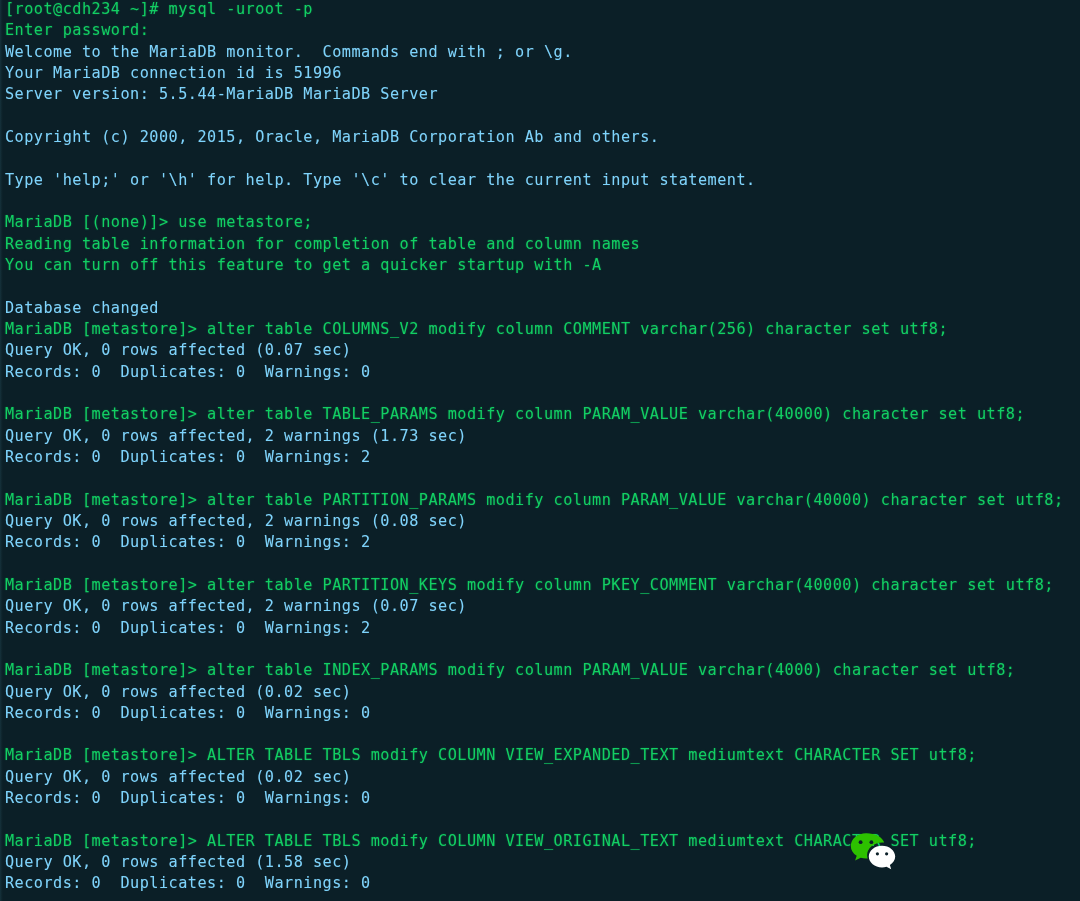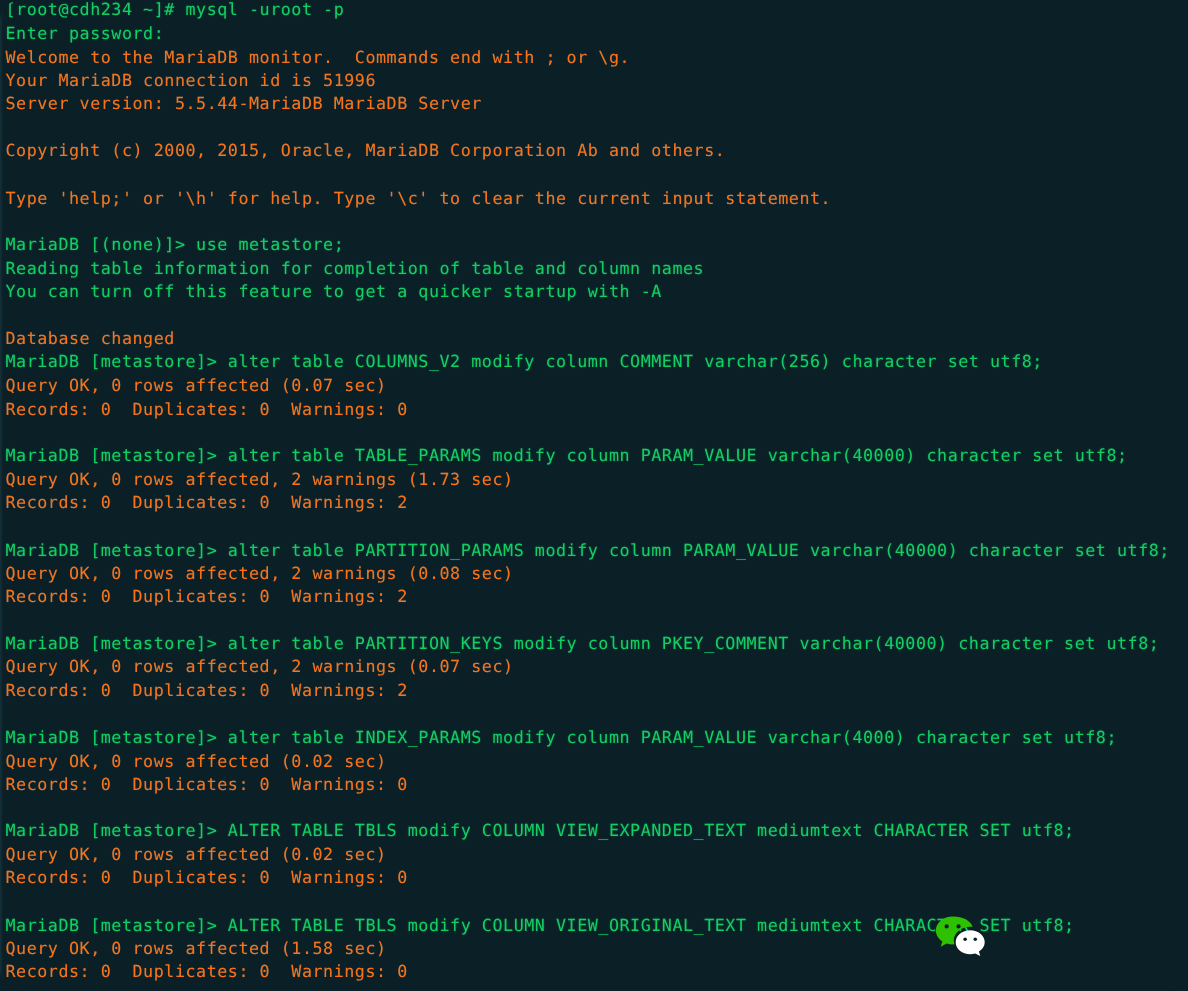--- a/index.html
+++ b/index.html
@@ -11,21 +11,20 @@
     position: relative;
     width: 1080px;
     height: 901px;
     background: #0b1f27;
     overflow: hidden;
     font-family: "DejaVu Sans Mono", "Liberation Mono", monospace;
     font-size: 15.2px;
     line-height: 21.33px;
     letter-spacing: 0.48px;
     box-sizing: border-box;
-    border-radius: 19px;
   }
   
   #terminal::before {
     content: "";
     position: absolute;
     left: 0; top: 0; bottom: 0;
     width: 3px;
     background: linear-gradient(to right, #16323c 0%, #0e242c 60%, #0b1f27 100%);
     pointer-events: none;
   }
@@ -36,21 +35,21 @@
     right: 0;
     white-space: pre;
   }
   .line {
     height: 21.33px;
     white-space: pre;
     color: #d9e4e8;
     text-shadow: 0 0 1px rgba(160,200,210,0.25);
   }
   .line.out {
-    color: #f97316;
+    color: #7dd3fc;
   }
   .line.prompt {
     color: #12cf63;
     text-shadow: 0 0 2px rgba(18,207,99,0.35);
   }
   .line.blank {
     color: transparent;
   }
 
   

